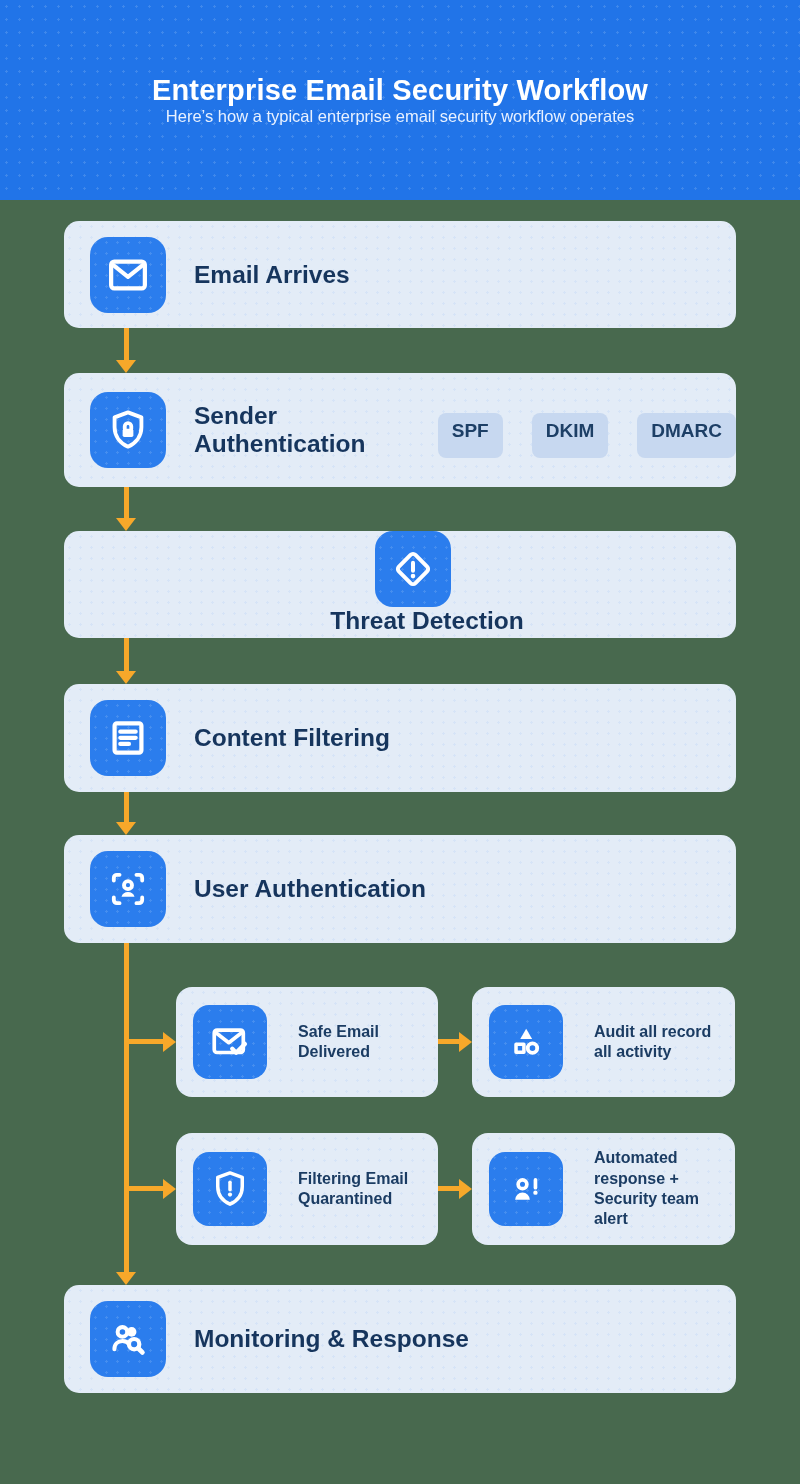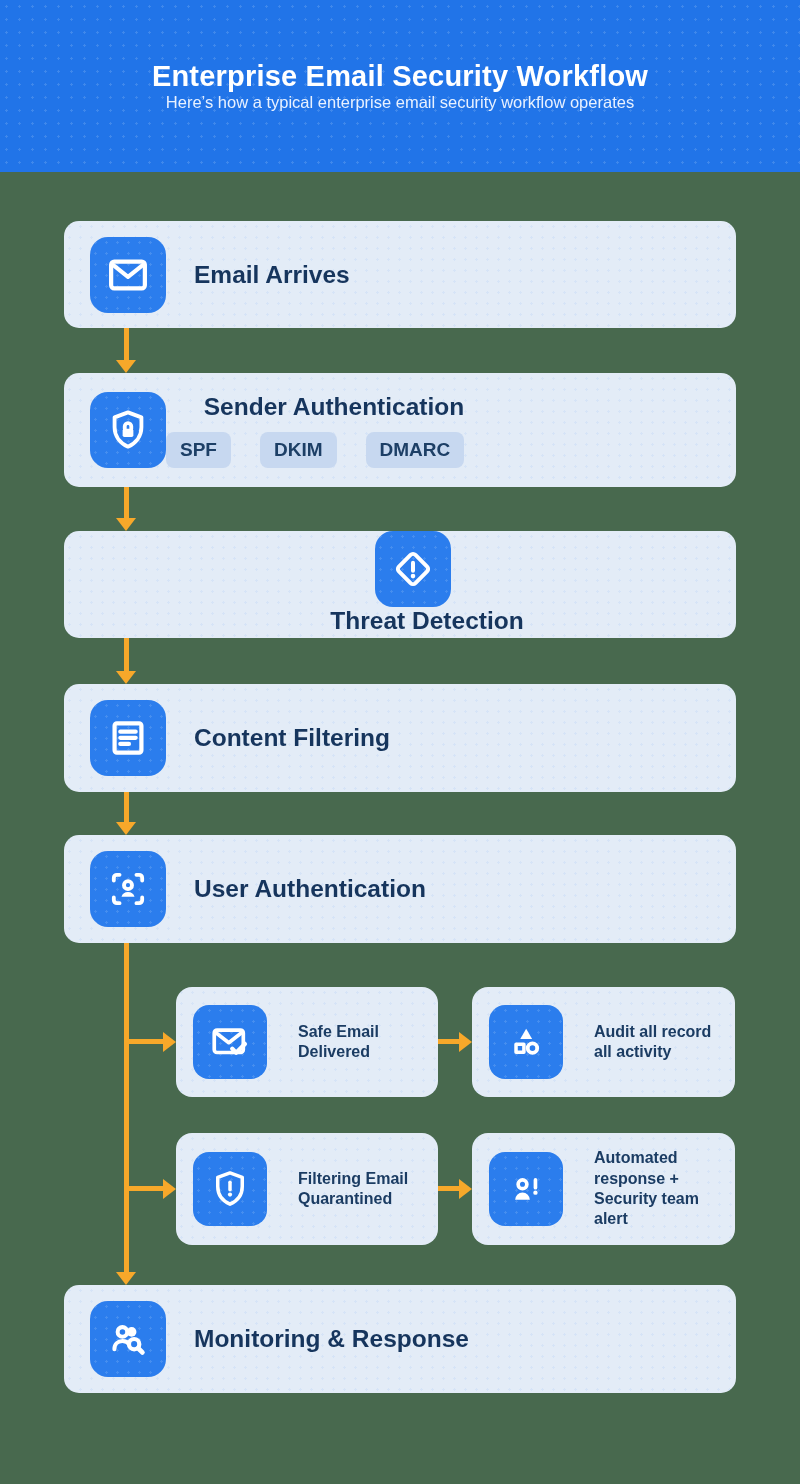--- a/index.html
+++ b/index.html
@@ -3,21 +3,21 @@
 <meta charset="utf-8">
 <style>
   html,body{margin:0;padding:0;background:#48694e;}
   .page{
     position:relative;width:800px;height:1484px;overflow:hidden;
     background:var(--page-bg,#48694e);
     font-family:"Liberation Sans","DejaVu Sans",sans-serif;
   }
   
   .banner{
-    position:absolute;top:0;left:0;width:800px;height:172px;
+    position:absolute;top:0;left:0;width:800px;height:200px;
     background:var(--header-bg,#2174e8);
     background-image:radial-gradient(rgba(255,255,255,.14) 1.2px,transparent 1.2px);
     background-size:13px 13px;
     display:flex;flex-direction:column;align-items:center;justify-content:center;
   }
   .banner h1{
     margin:0;color:#fff;font-size:29px;font-weight:700;letter-spacing:.2px;
   }
   .banner p{
     margin:0;color:var(--subtitle-color,#e8f1ff);font-size:16.5px;font-weight:400;
@@ -41,21 +41,21 @@
     flex:none;width:76px;height:76px;border-radius:18px;
     background:var(--tile-bg,#2b7ded);
     background-image:radial-gradient(rgba(255,255,255,.13) 1.1px,transparent 1.1px);
     background-size:11px 11px;
     display:flex;align-items:center;justify-content:center;
   }
   .tile svg{width:46px;height:46px;display:block;}
   .step-title{
     margin-left:28px;font-size:24.5px;font-weight:700;color:var(--title-color,#16355d);
   }
-  .col{display:flex;flex-direction:column;align-items:flex-end;}
+  .col{display:flex;margin-left:28px;}
   .col .step-title{margin-left:0;}
   .chips{display:flex;gap:29px;margin-top:11px;}
   .chip{
     background:var(--chip-bg,#c7d8f0);color:var(--chip-text,#1d3f66);
     font-size:19px;font-weight:600;padding:7px 14px;border-radius:8px;
   }
   
   .mini{
     position:absolute;box-sizing:border-box;border-radius:16px;
     background:var(--card-bg,#e3ecf7);

